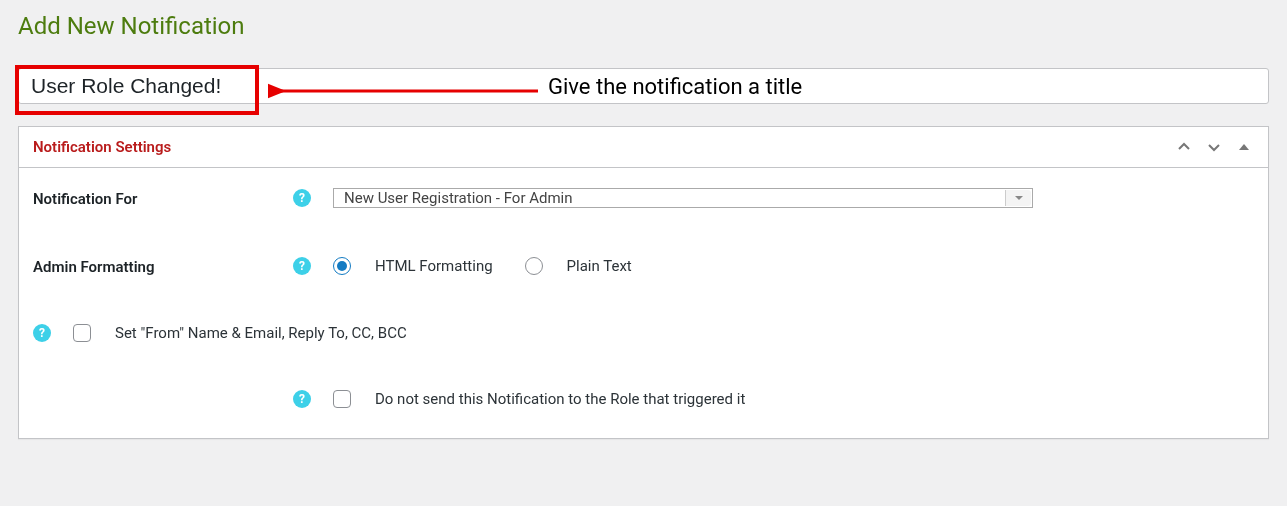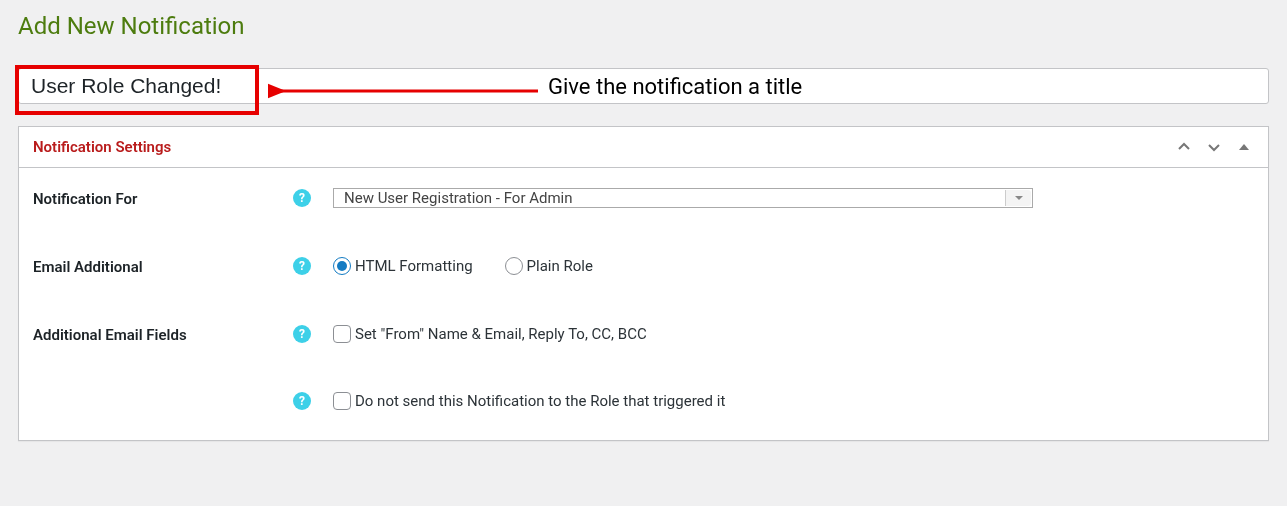--- a/index.html
+++ b/index.html
@@ -164,21 +164,21 @@
     border-left: 1px solid #ccc;
     color: #888;
     pointer-events: none;
     background: #f4f4f4;
     border-top-right-radius: 3px;
     border-bottom-right-radius: 3px;
   }
   .radio-opt, .check-opt {
     display: inline-flex;
     align-items: center;
-    gap: 4px;
+    gap: 24px;
     cursor: pointer;
   }
   .radio-circle {
     width: 18px; height: 18px;
     border: 1px solid #8c8f94;
     border-radius: 50%;
     background: #fff;
     display: inline-flex;
     align-items: center;
     justify-content: center;
@@ -258,40 +258,39 @@
             <span class="select-caret">
               <svg width="10" height="10" viewBox="0 0 10 10">
                   <path d="M1 3 L5 7 L9 3 Z" fill="#888"></path>
                 </svg>
             </span>
           </div>
         </div>
       </div>
 
       <div class="form-row">
-        <div class="form-label-col">Email Additional</div>
+        <div class="form-label-col">Admin Formatting</div>
         <div class="help-col">
           <span class="help-icon">?</span>
         </div>
         <div class="field-col">
           <label class="radio-opt">
             <span class="radio-circle checked">
                 <span class="dot"></span>
               </span>
             <span>HTML Formatting</span>
           </label>
           <label class="radio-opt">
             <span class="radio-circle"></span>
-            <span>Plain Role</span>
+            <span>Plain Text</span>
           </label>
         </div>
       </div>
 
       <div class="form-row">
-        <div class="form-label-col">Additional Email Fields</div>
         <div class="help-col">
           <span class="help-icon">?</span>
         </div>
         <div class="field-col">
           <label class="check-opt">
             <span class="check-box"></span>
             <span>Set "From" Name &amp; Email, Reply To, CC, BCC</span>
           </label>
         </div>
       </div>

